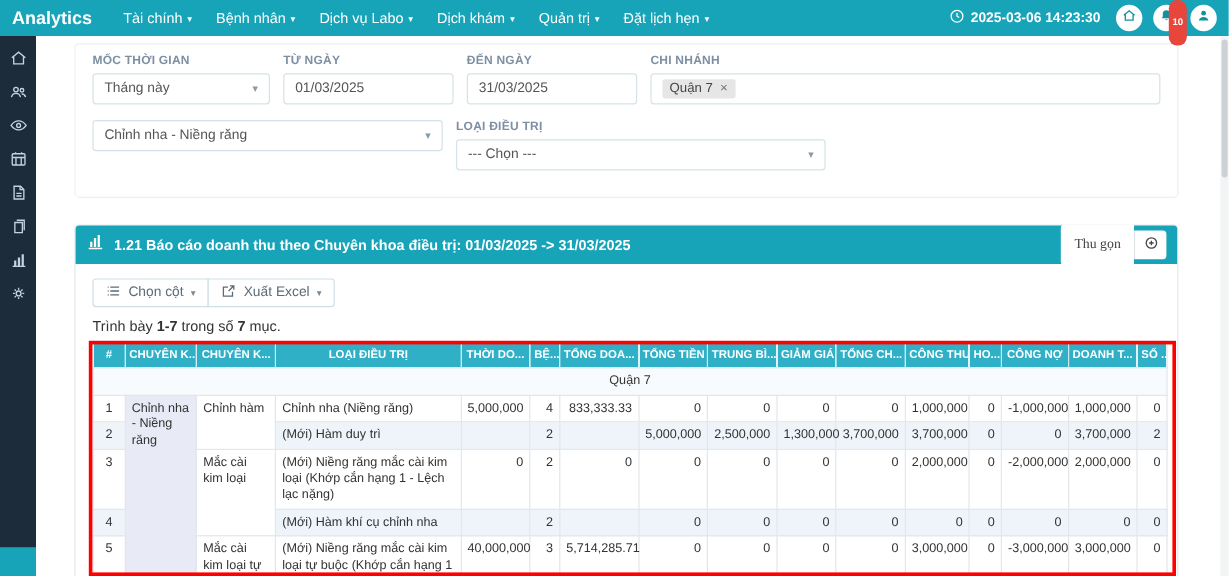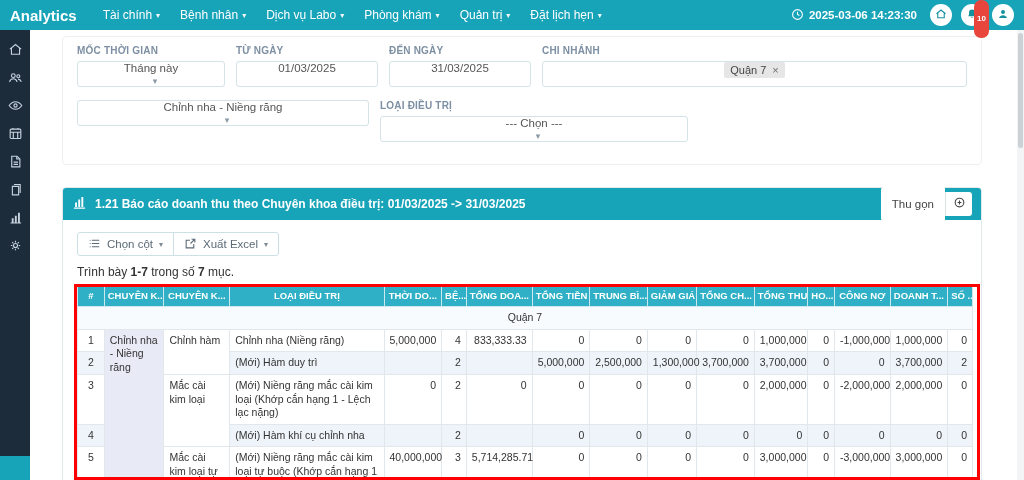--- a/index.html
+++ b/index.html
@@ -22,33 +22,33 @@
   .sidebar { width: 30px; background: #1d2c3b; display: flex; flex-direction: column; align-items: center; padding-top: 13px; gap: 12px; position: relative; flex-shrink: 0; }
   .side-btn { color: #c6d2de; width: 16px; height: 16px; display: flex; align-items: center; justify-content: center; cursor: pointer; }
   .sidebar-accent { position: absolute; bottom: 0; left: 0; width: 30px; height: 24px; background: #17a3b8; }
   .content { flex: 1; padding: 6px 42px 0 32px; background: #fff; position: relative; }
   
   .filter-card { background: #fff; border: 1px solid #edf0f2; border-radius: 4px; padding: 8px 14px 22px; }
   .filter-row { display: flex; gap: 11px; }
   .filter-row.second { margin-top: 13px; }
   .field { display: flex; flex-direction: column; }
   .field label { font-size: 10px; font-weight: bold; color: #7d8fa3; margin-bottom: 5px; letter-spacing: .2px; }
-  .control { height: 26px; border: 1px solid #d4e3e8; border-radius: 3px; background: #fff; display: flex; align-items: center; padding: 0 9px; font-size: 11.5px; color: #555; cursor: pointer; flex-direction: column; }
+  .control { height: 26px; border: 1px solid #d4e3e8; border-radius: 3px; background: #fff; display: flex; align-items: center; padding: 0 9px; font-size: 11.5px; color: #555; cursor: pointer; }
   .control.select { justify-content: space-between; }
   .sel-caret { color: #8a9aa6; font-size: 9px; margin-left: 8px; }
   .w-time { width: 148px; } .w-date { width: 142px; } .w-branch { flex: 1; }
   .w-spec { width: 292px; } .w-treat { width: 308px; }
   .tag { background: #e6e6e6; display: flex; align-items: center; gap: 6px; font-size: 11px; color: #444; padding: 2px 6px; border-radius: 2px; }
   .tag-x { cursor: pointer; color: #6f6f6f; }
   
   .report-card { margin-top: 22px; border: 1px solid #e3e8eb; border-radius: 4px; }
   .report-header { height: 32px; background: #17a3b8; border-radius: 3px 3px 0 0; display: flex; align-items: center; padding: 0 9px; color: #fff; }
   .report-title { font-size: 12px; font-weight: bold; margin-left: 8px; white-space: nowrap; }
   .report-actions { margin-left: auto; display: flex; align-items: center; }
-  .btn-collapse { background: #fff; border: none; color: #444; font-size: 11.5px; padding: 5px 11px; border-radius: 3px 0 0 3px; cursor: pointer; font-family: Liberation Sans, sans-serif; height: 34px; }
+  .btn-collapse { background: #fff; border: none; color: #444; font-size: 11.5px; padding: 5px 11px; border-radius: 3px 0 0 3px; cursor: pointer; font-family: Liberation Serif, serif; height: 34px; }
   .btn-widget { background: #fff; border: none; border-left: 1px solid #dce1e4; color: #444; width: 27px; height: 24px; border-radius: 0 3px 3px 0; cursor: pointer; display: flex; align-items: center; justify-content: center; padding: 0; }
   .report-body { padding: 12px 8px 0 14px; }
   .toolbar { display: flex; }
   .btn-outline { display: flex; align-items: center; gap: 6px; background: #fff; border: 1px solid #cde0e6; color: #5b6b77; font-size: 11.5px; padding: 5px 10px; cursor: pointer; font-family: inherit; height: 24px; }
   .btn-outline.first { border-radius: 3px 0 0 3px; }
   .btn-outline.last { border-radius: 0 3px 3px 0; margin-left: -1px; }
   .caret2 { font-size: 8px; color: #7b8a94; }
   .summary { font-size: 12px; color: #333; margin: 9px 0 5px; }
   
   table.report-table { border-collapse: collapse; table-layout: fixed; width: 100%; font-size: 10.5px; color: #333; }
@@ -78,21 +78,21 @@
       </div>
       <div class="nav-item">
         <span>Bệnh nhân</span>
         <span class="caret">▾</span>
       </div>
       <div class="nav-item">
         <span>Dịch vụ Labo</span>
         <span class="caret">▾</span>
       </div>
       <div class="nav-item">
-        <span>Phòng khám</span>
+        <span>Dịch khám</span>
         <span class="caret">▾</span>
       </div>
       <div class="nav-item">
         <span>Quản trị</span>
         <span class="caret">▾</span>
       </div>
       <div class="nav-item">
         <span>Đặt lịch hẹn</span>
         <span class="caret">▾</span>
       </div>
@@ -310,21 +310,21 @@
                 <th>CHUYÊN K...</th>
                 <th>CHUYÊN K...</th>
                 <th>LOẠI ĐIỀU TRỊ</th>
                 <th>THỜI DO...</th>
                 <th>BỆ...</th>
                 <th>TỔNG DOA...</th>
                 <th>TỔNG TIỀN</th>
                 <th>TRUNG BÌ...</th>
                 <th>GIẢM GIÁ</th>
                 <th>TỔNG CH...</th>
-                <th>TỔNG THU</th>
+                <th>CÔNG THU</th>
                 <th>HO...</th>
                 <th>CÔNG NỢ</th>
                 <th>DOANH T...</th>
                 <th>SỐ ...</th>
               </tr>
             </thead>
             <tbody>
               <tr class="group-row">
                 <td colspan="16">Quận 7</td>
               </tr>

